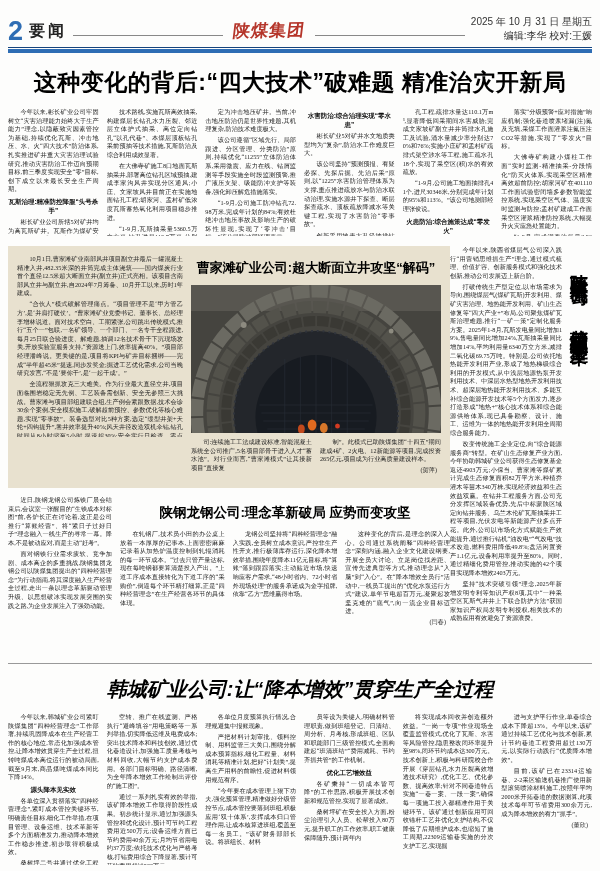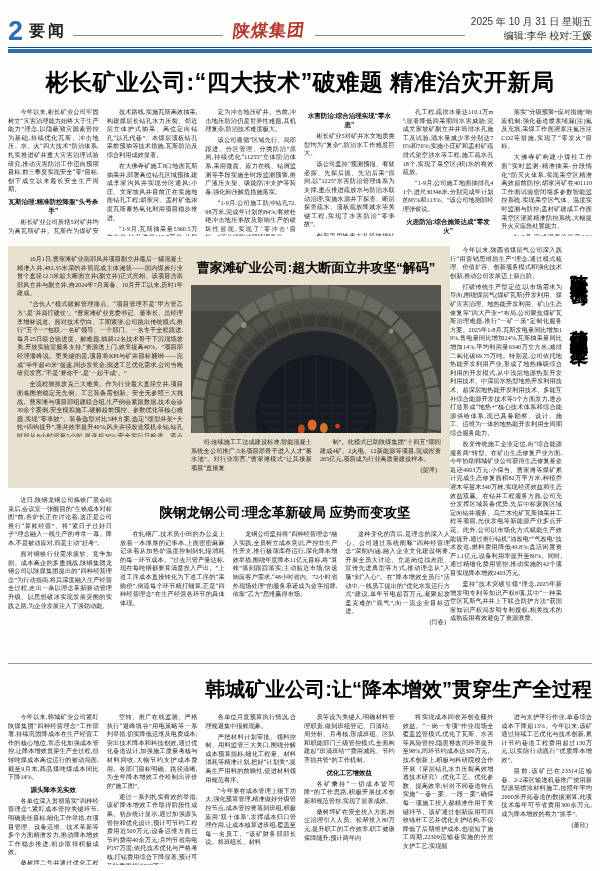--- a/index.html
+++ b/index.html
@@ -64,21 +64,21 @@
   .d-right{flex:1;min-width:0;}
   .headline-sm{
     font-family:"Liberation Sans",sans-serif;font-weight:900;font-size:13.5px;
     text-align:center;margin:8px 0 8px;color:#000;
   }
   .d-cols{height:112px;}
   
   .divider{height:1px;background:#999;margin:9px 0 0;}
   .headline-lg{
     font-family:"Liberation Sans",sans-serif;font-weight:900;font-size:20px;
-    text-align:right;margin:12px 0 10px;color:#000;
+    text-align:center;margin:12px 0 10px;color:#000;font-style:italic;
   }
   .e-cols{height:152px;}
 </style>
 </head>
 <body>
 
 <div class="page">
 
   <div class="hdr">
     <div class="pnum">2</div>
@@ -88,21 +88,21 @@
     <div class="hline"></div>
     <div class="dates">
       <div>2025 年 10 月 31 日  星期五</div>
       <div>编辑:李华  校对:王媛</div>
     </div>
   </div>
   <div class="rule-navy"></div>
   <div class="rule-blue"></div>
 
   <section>
-    <h1 class="headline-xl">彬长矿业公司:“四大技术”破难题 精准治灾开新局</h1>
+    <h1 class="headline-xl">这种变化的背后:“四大技术”破难题 精准治灾开新局</h1>
     <div class="cols a-cols">
         <div class="col">
           <p>今年以来,彬长矿业公司牢固树立“灾害治理能力始终大于生产能力”理念,以隐蔽致灾因素管控为基础,持续优化瓦斯、冲击地压、水、火“四大技术”防治体系,扎实推进矿井重大灾害治理试验研究,推动灾害防治工作迈向预期目标,前三季度实现安全“零”目标,创下成立以来最长安全生产周期。</p>
           <h4>瓦斯治理:精准防控降服“头号杀手”</h4>
           <p>彬长矿业公司所辖5对矿井均为高瓦斯矿井。瓦斯作为煤矿安全的“头号杀手”,严重制约着煤矿的安全高效生产。</p>
         </div>
         <div class="col">
           <p>技术路线,实施瓦斯高效抽采,构建煤层长钻孔水力压裂、邻近层立体护式抽采、高位定向钻孔“以孔代巷”、本煤层顶板钻孔采前预抽等技术措施,瓦斯防治及综合利用成效显著。</p>
           <p>在大佛寺矿施工8口地面瓦斯抽采井,部署高位钻孔区域预抽,建成李家沟风井实现分区通风;小庄、文家坡风井目前正在实施地面钻孔工程;胡家河、孟村矿低浓度瓦斯蓄热氧化利用项目稳步推进。</p>
           <p>“1-9月,瓦斯抽采量5360.5万立方米,钻孔进尺110.7万米,分别完成年计划的82%和81%。”该公司通风部经理贾军才介绍。</p>

